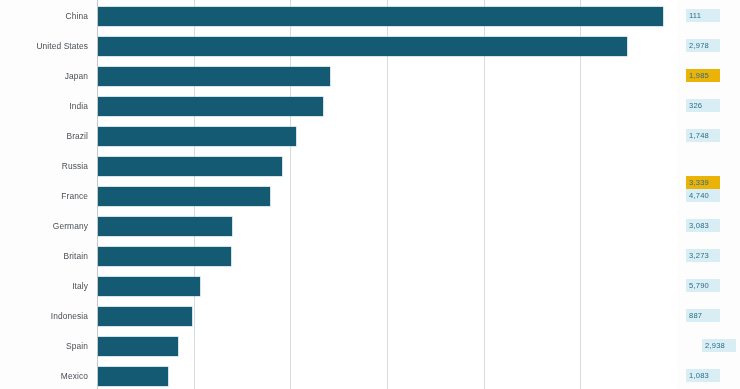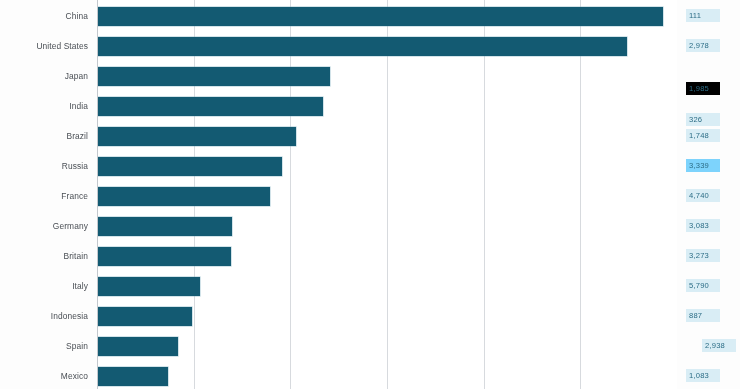--- a/index.html
+++ b/index.html
@@ -156,24 +156,24 @@
       <div class="row-label" style="top: 241px;">Britain</div>
       <div class="row-label" style="top: 271px;">Italy</div>
       <div class="row-label" style="top: 301px;">Indonesia</div>
       <div class="row-label" style="top: 331px;">Spain</div>
       <div class="row-label" style="top: 361px;">Mexico</div>
     </div>
 
   <div class="value-col" id="value-col">
       <div class="value-badge" style="top: 9px; color: rgb(44, 109, 134); background: rgb(217, 237, 245);">111</div>
       <div class="value-badge" style="top: 39px; color: rgb(44, 109, 134); background: rgb(217, 237, 245);">2,978</div>
-      <div class="value-badge" style="top: 82px; color: rgb(44, 109, 134); background: #000000;">1,985</div>
-      <div class="value-badge" style="top: 113px; color: rgb(44, 109, 134); background: rgb(217, 237, 245);">326</div>
+      <div class="value-badge" style="top: 69px; color: rgb(44, 109, 134); background: #eab308;">1,985</div>
+      <div class="value-badge" style="top: 99px; color: rgb(44, 109, 134); background: rgb(217, 237, 245);">326</div>
       <div class="value-badge" style="top: 129px; color: rgb(44, 109, 134); background: rgb(217, 237, 245);">1,748</div>
-      <div class="value-badge" style="top: 159px; color: rgb(44, 109, 134); background: #7dd3fc;">3,339</div>
+      <div class="value-badge" style="top: 176px; color: rgb(44, 109, 134); background: #eab308;">3,339</div>
       <div class="value-badge" style="top: 189px; color: rgb(44, 109, 134); background: rgb(217, 237, 245);">4,740</div>
       <div class="value-badge" style="top: 219px; color: rgb(44, 109, 134); background: rgb(217, 237, 245);">3,083</div>
       <div class="value-badge" style="top: 249px; color: rgb(44, 109, 134); background: rgb(217, 237, 245);">3,273</div>
       <div class="value-badge" style="top: 279px; color: rgb(44, 109, 134); background: rgb(217, 237, 245);">5,790</div>
       <div class="value-badge" style="top: 309px; color: rgb(44, 109, 134); background: rgb(217, 237, 245);">887</div>
       <div class="value-badge" style="top: 339px; color: rgb(44, 109, 134); background: rgb(217, 237, 245); margin-left: 16px;">2,938</div>
       <div class="value-badge" style="top: 369px; color: rgb(44, 109, 134); background: rgb(217, 237, 245);">1,083</div>
     </div>
 
 </div>

